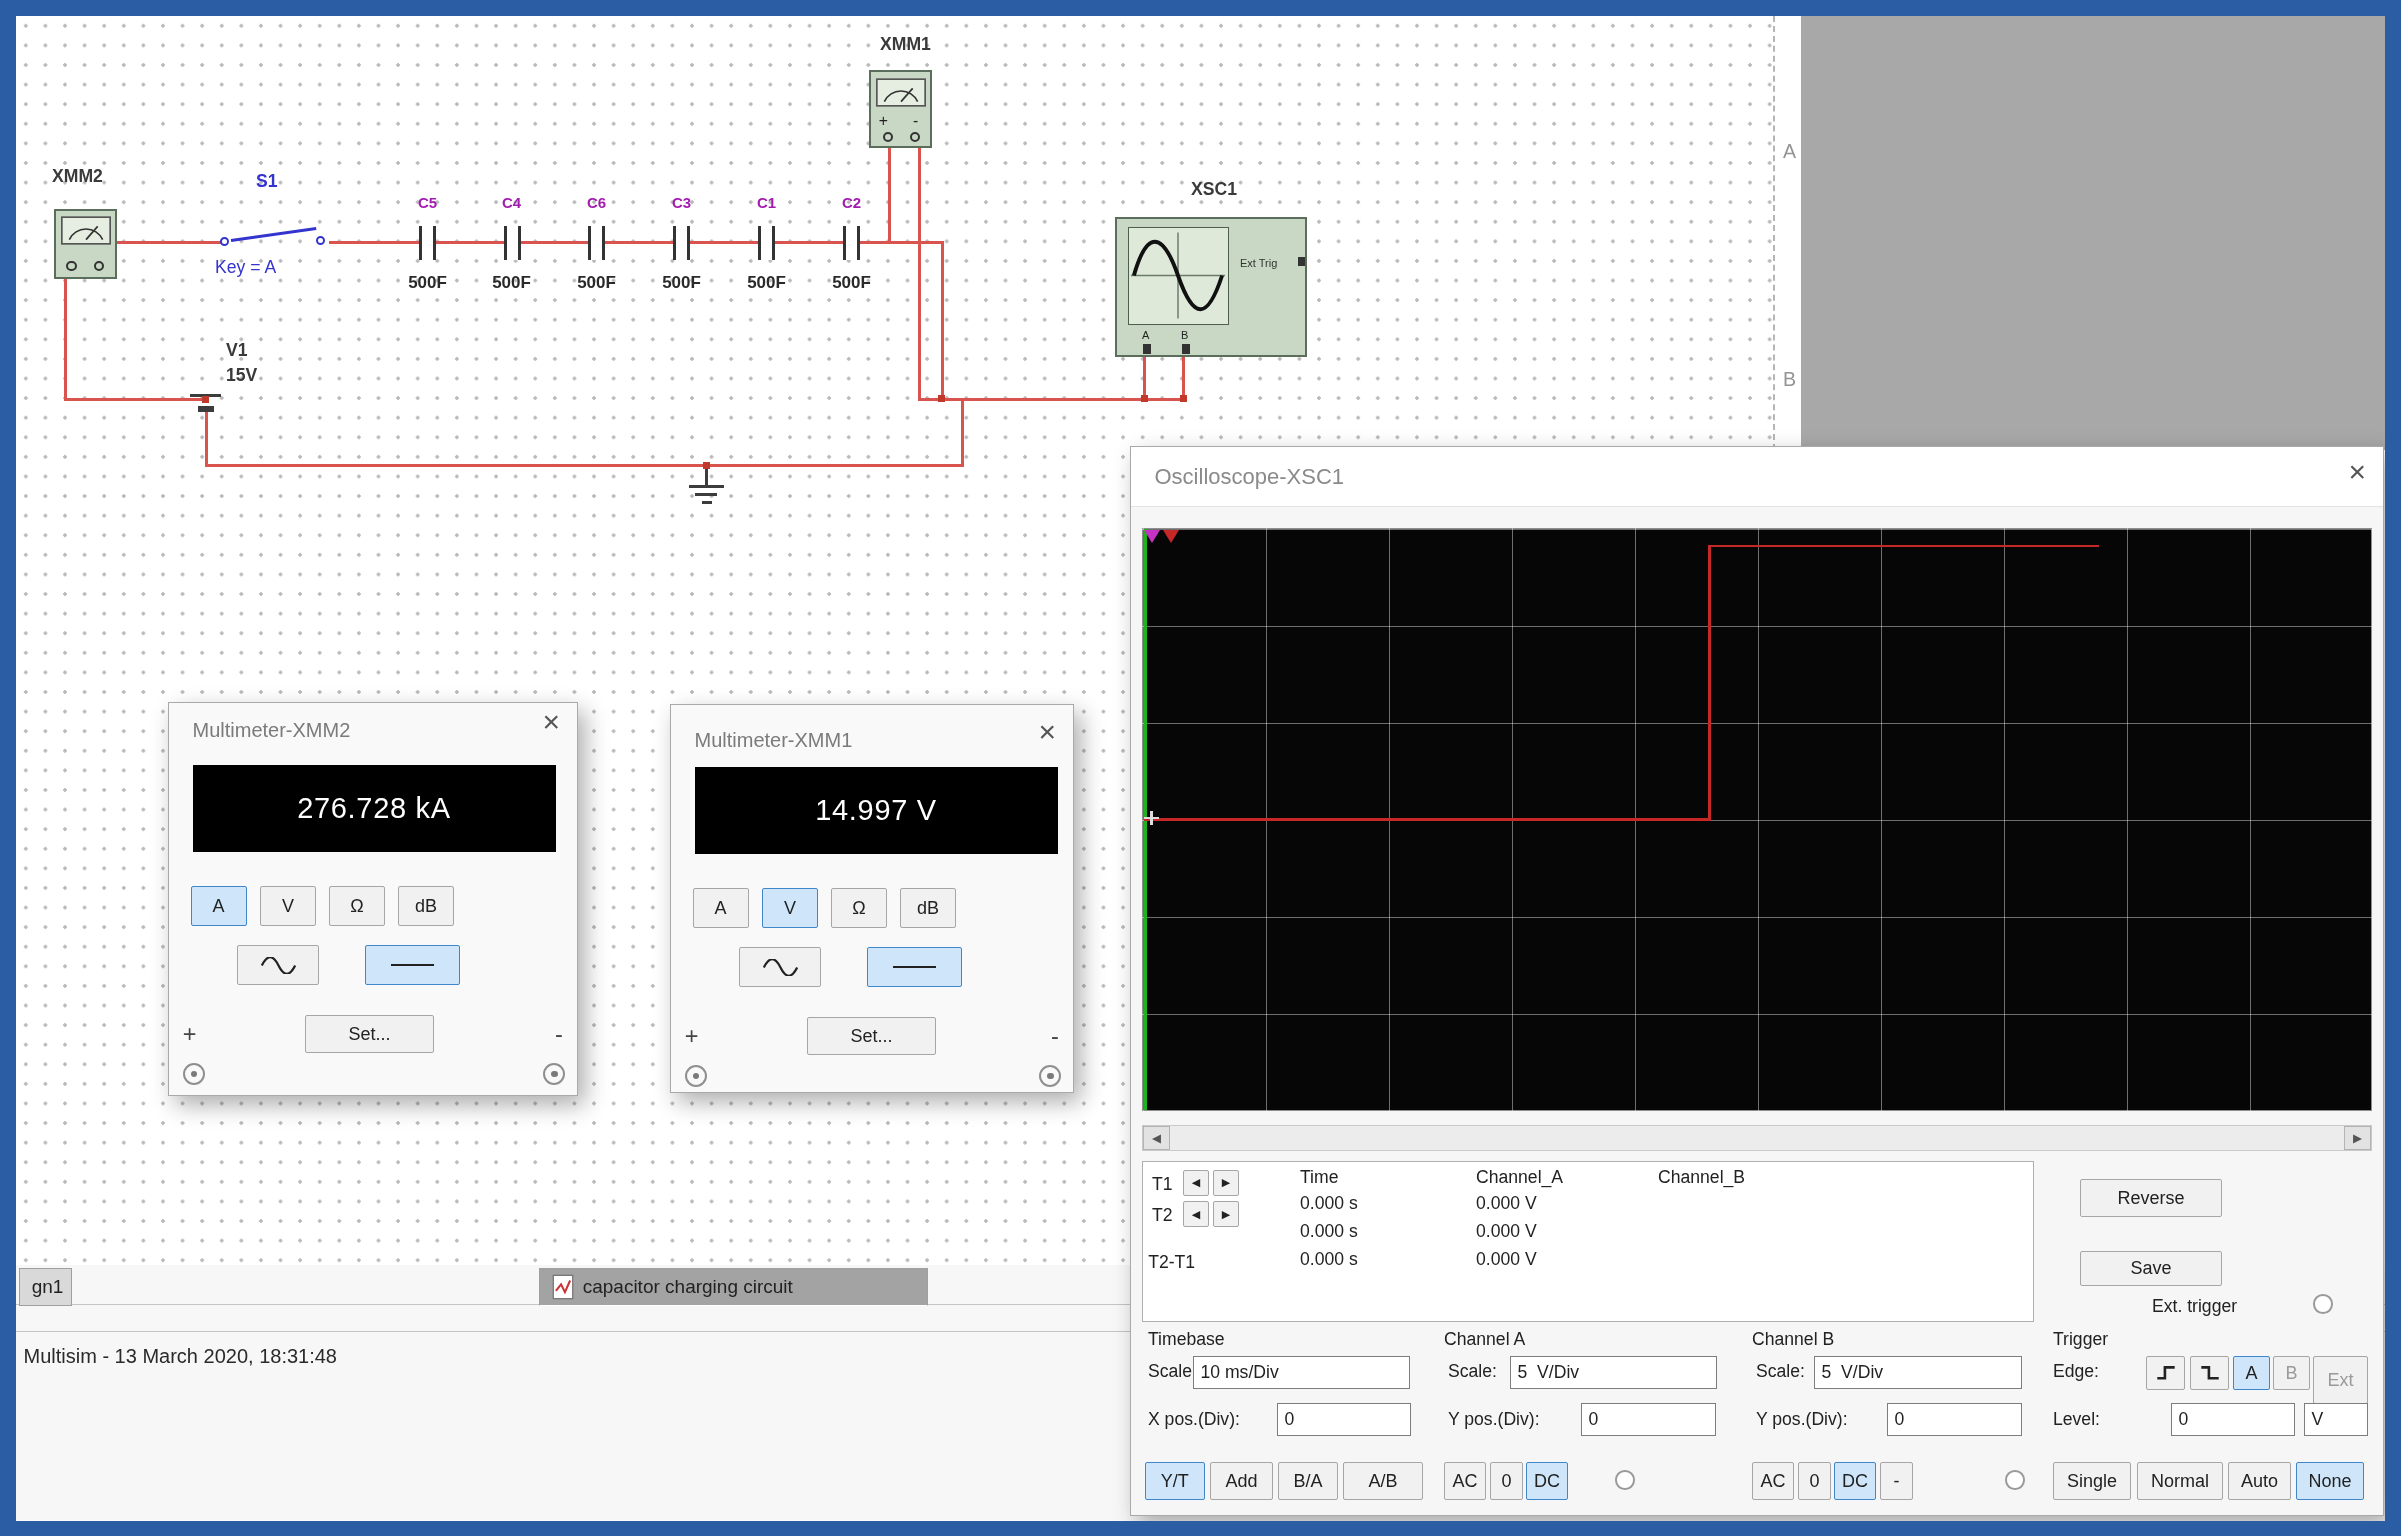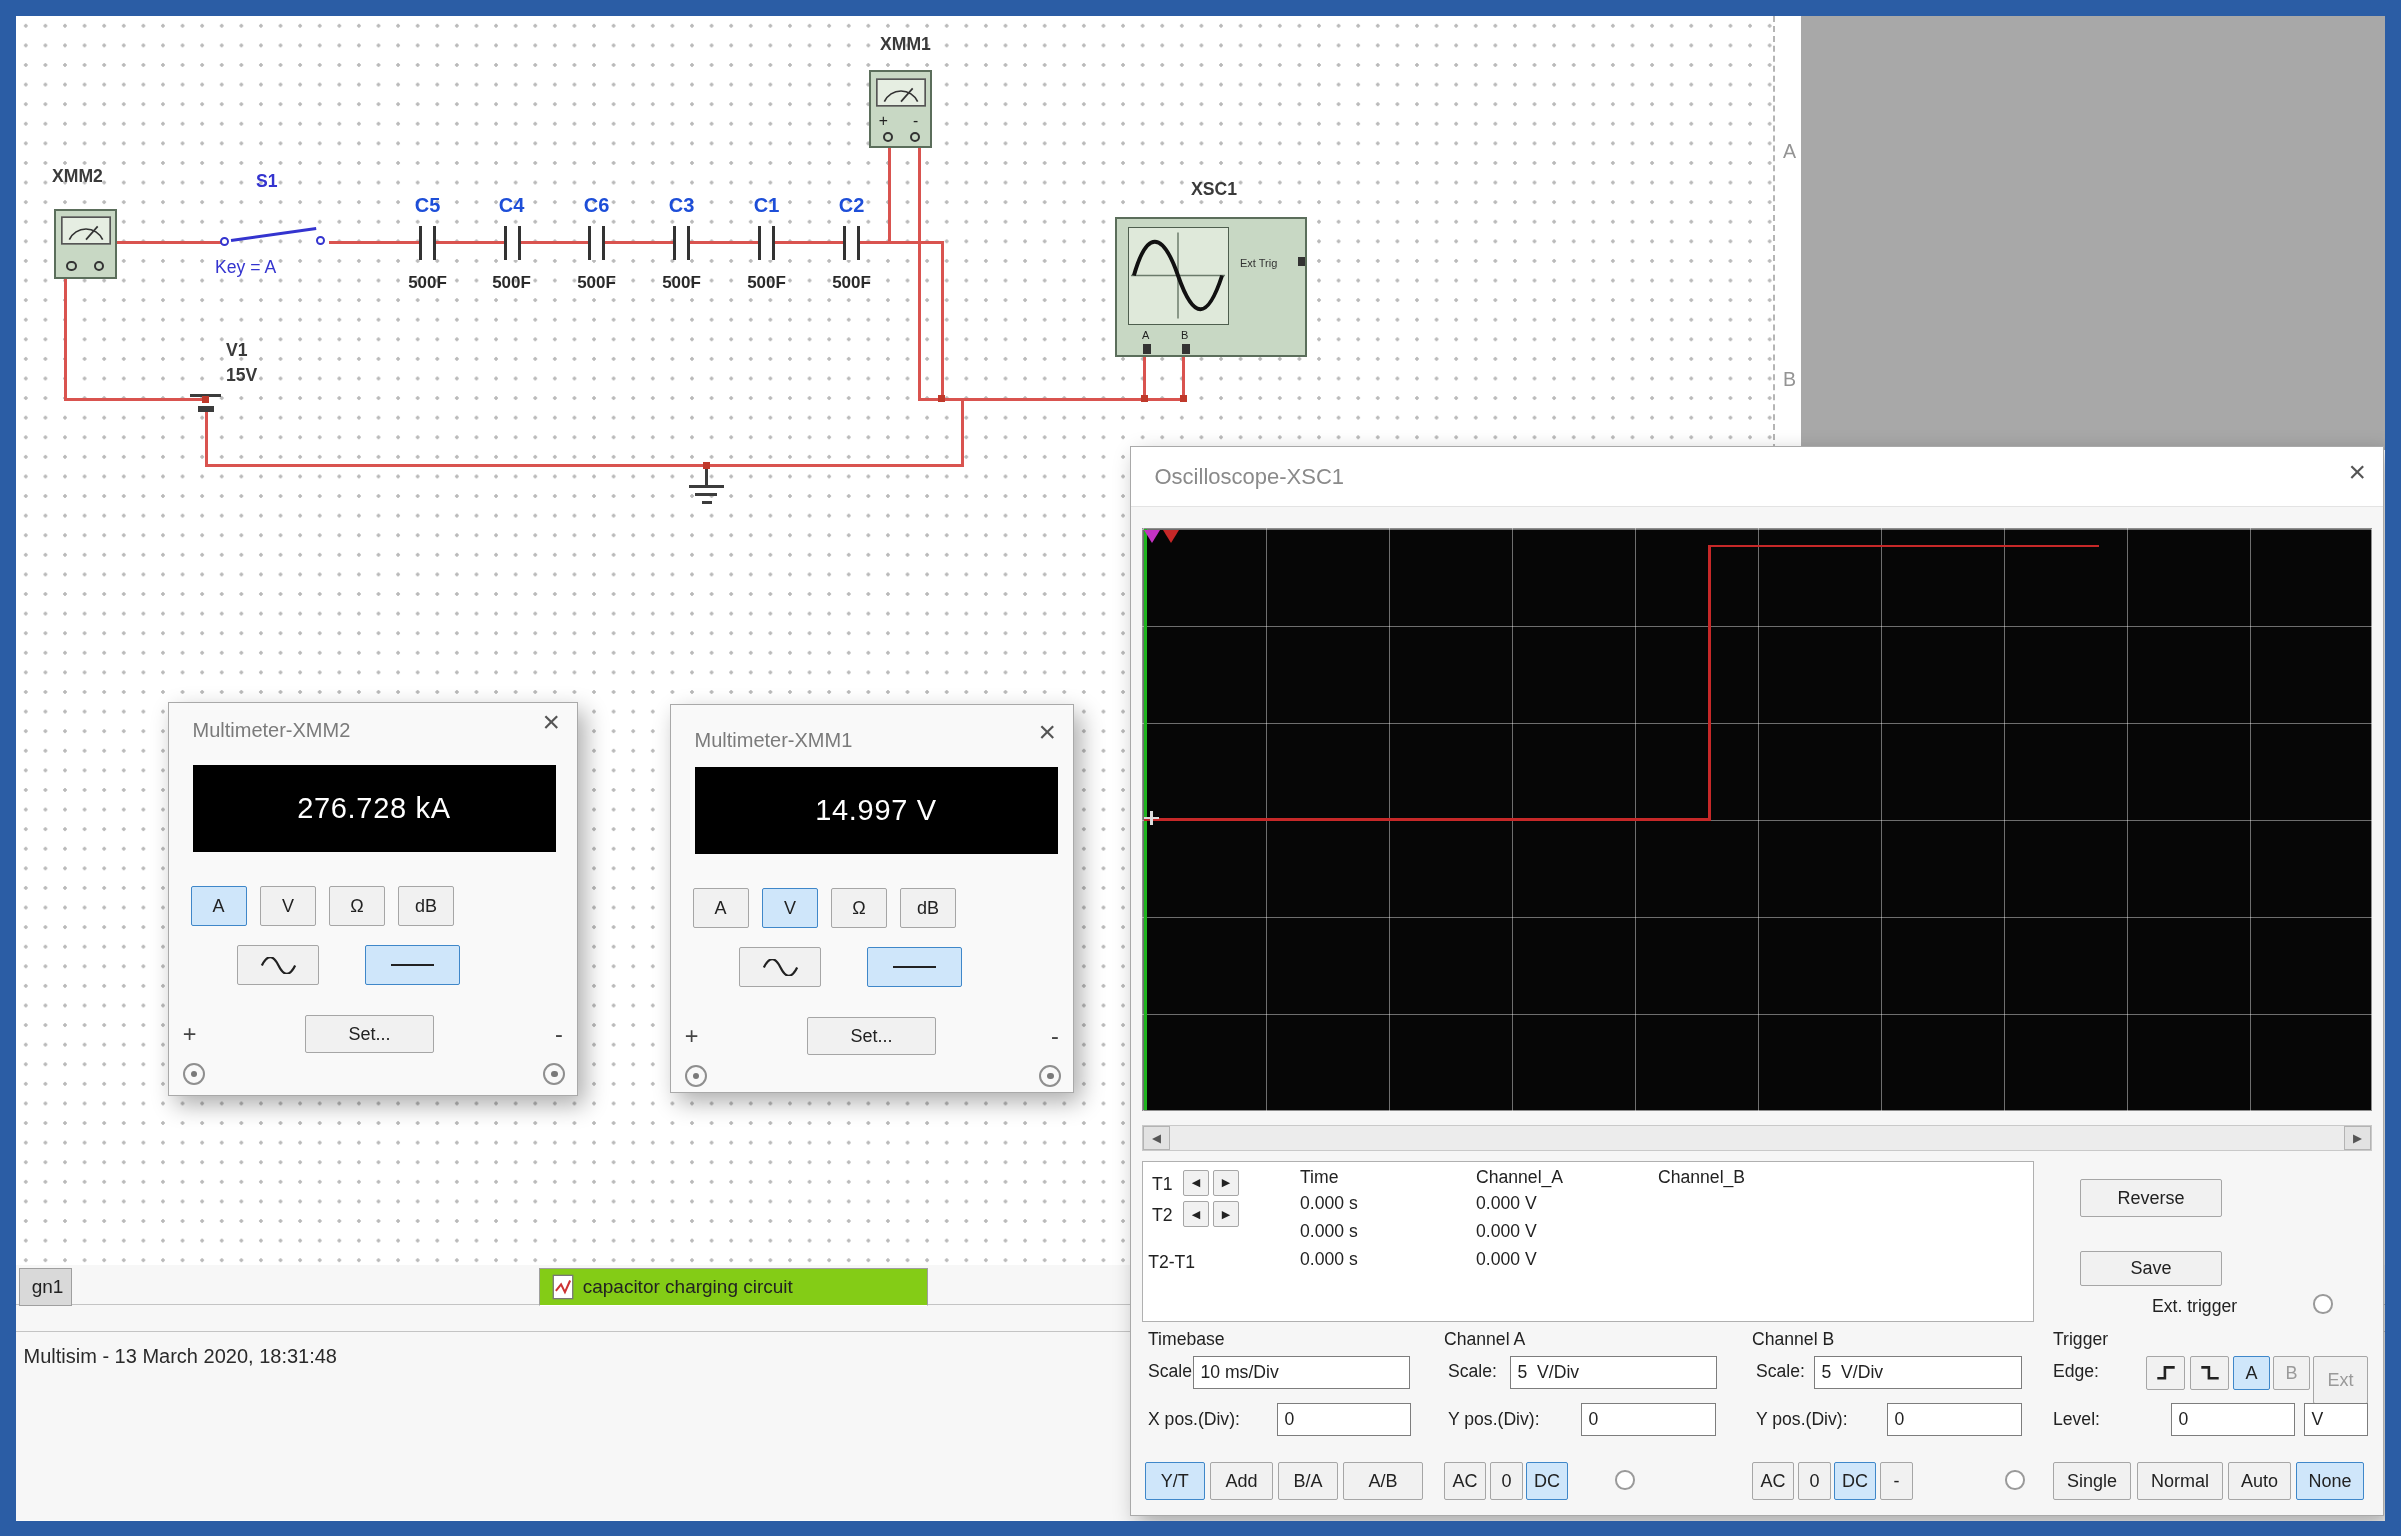--- a/index.html
+++ b/index.html
@@ -18,21 +18,21 @@
   
   .wire{position:absolute;background:#d9534f;z-index:2}
   .dk{background:#3c3c3c}
   .jdot{position:absolute;width:6.5px;height:6.5px;background:#c0392b;z-index:3}
   .clabel{position:absolute;font-size:17.6px;font-weight:700;color:#3a3a3a;white-space:nowrap;z-index:3}
   .blue{color:#3434cf}
   .ibox{position:absolute;background:#c8d8c4;border:2px solid #5b6e5b;z-index:3;box-sizing:border-box}
   .cap{position:absolute;top:226px;width:17px;height:34px;background:#fff;z-index:3}
   .cap::before,.cap::after{content:"";position:absolute;top:0;width:3.3px;height:34px;background:#333}
   .cap::before{left:0}.cap::after{right:0}
-  .cref{position:absolute;top:194px;width:39px;text-align:center;font-size:20px;font-weight:700;color:#1d4ed8;z-index:3}
+  .cref{position:absolute;top:194px;width:39px;text-align:center;font-size:15px;font-weight:700;color:#a21caf;z-index:3}
   .cval{position:absolute;top:273px;width:65px;text-align:center;font-size:17px;font-weight:700;color:#2a2a2a;z-index:3}
   .swdot{position:absolute;width:9px;height:9px;border:2px solid #3434cf;border-radius:50%;background:#fff;z-index:4;box-sizing:border-box}
   
   .win{position:absolute;background:#f9f9f9;border:1.3px solid #a9a9a9;box-shadow:6.5px 9px 22px rgba(0,0,0,.32);box-sizing:border-box}
   .wtitle{position:absolute;left:23.5px;top:15.7px;font-size:20px;color:#7b7b7b;white-space:nowrap}
   .wclose{position:absolute;right:17px;top:3.9px;font-size:30px;color:#555;line-height:1;cursor:default}
   .mdisp{position:absolute;left:23.5px;top:62px;width:363px;height:87px;background:#000;color:#fff;
          display:flex;align-items:center;justify-content:center;font-size:29px;letter-spacing:0.7px}
   .btn{position:absolute;display:flex;align-items:center;justify-content:center;background:#f1f1f1;
        border:1.3px solid #a6a6a6;font-size:18px;color:#222;border-radius:2px;box-sizing:border-box}
@@ -60,21 +60,21 @@
   .cpanel{position:absolute;left:11px;top:714px;width:892px;height:161px;background:#fff;border:1.3px solid #b0b0b0;box-sizing:border-box}
   .ctext{position:absolute;font-size:17.6px;color:#222;white-space:nowrap}
   .ccol{position:absolute;width:150px;text-align:left;font-size:17.6px;color:#222}
   .flabel{position:absolute;font-size:17.6px;color:#222;white-space:nowrap}
   .inp{position:absolute;background:#fff;border:1.3px solid #7d7d7d;font-size:17.6px;color:#222;
        padding:0 0 0 6.5px;font-family:inherit;box-sizing:border-box}
   .radio{position:absolute;width:19.6px;height:19.6px;border:2px solid #9a9a9a;border-radius:50%;background:#fff;box-sizing:border-box}
   
   .tab{position:absolute;top:1268px;height:38px;display:flex;align-items:center;gap:9px;padding:0 11.7px;
        background:#d9d9d9;border:1.3px solid #9f9f9f;font-size:19px;color:#222;box-sizing:border-box;z-index:6}
-  .tab.active{background:#84cc16;border-bottom-color:#fff}
+  .tab.active{background:#a3a3a3;border-bottom-color:#fff}
   .hline{position:absolute;background:#c4c4c4;z-index:5}
   .status{position:absolute;left:23.5px;top:1345px;font-size:20px;color:#2a2a2a;z-index:5;white-space:nowrap}
 </style>
 </head>
 <body>
 
 <div id="root">
 
   <div id="canvas"></div>
   <div id="belowbg"></div>

